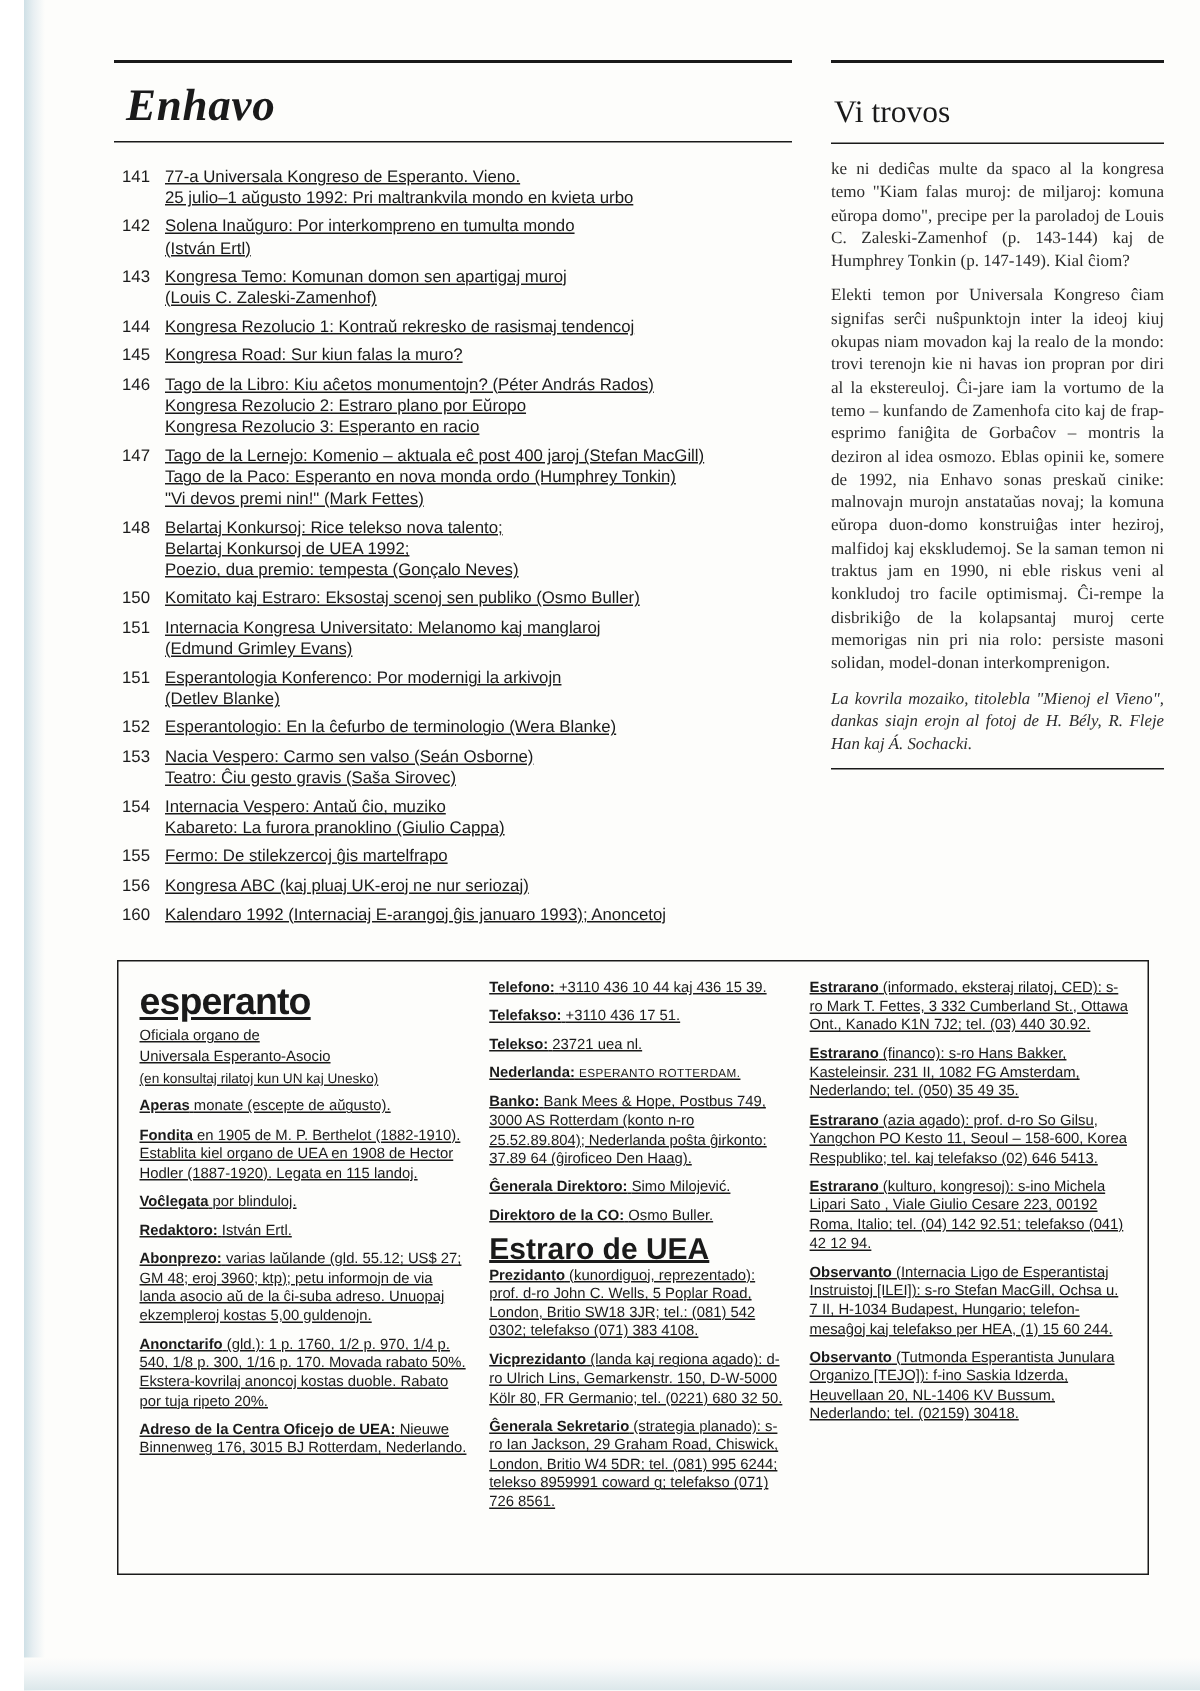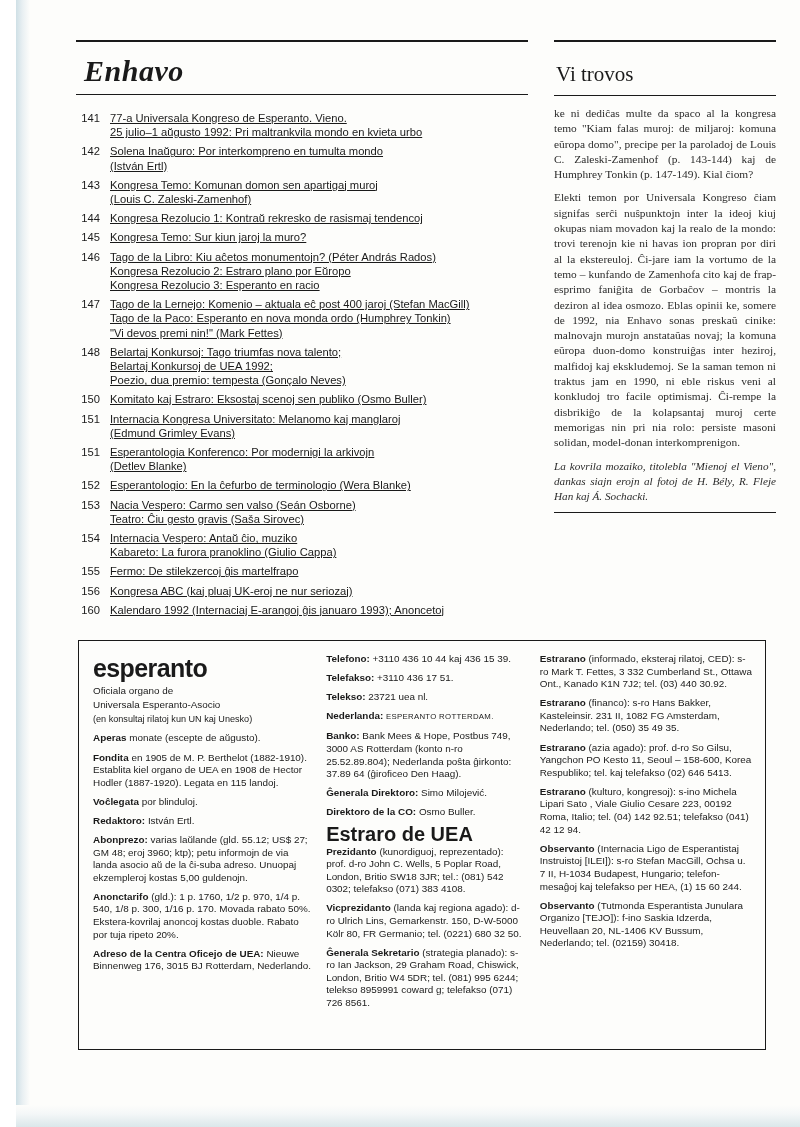--- a/index.html
+++ b/index.html
@@ -157,20 +157,21 @@
   }
   .cols {
     display: flex;
     gap: 0;
     height: 100%;
   }
   .col {
     font-size: 9.9px;
     line-height: 12.6px;
     box-sizing: border-box;
+    text-decoration: underline;
   }
   .col1 { width: 238px; padding-right: 14px; }
   .col2 { width: 218px; padding-right: 14px; }
   .col3 { width: 218px; }
 
   .brand {
     font-size: 25px;
     font-weight: bold;
     letter-spacing: -0.6px;
     margin: 2px 0 4px 0;
@@ -243,21 +244,21 @@
           <li class="toc-row">
             <span class="toc-page">144</span>
             <span class="toc-body">
               <span class="toc-line">Kongresa Rezolucio 1: Kontraŭ rekresko de rasismaj tendencoj</span>
             </span>
           </li>
           <li class="toc-gap"></li>
           <li class="toc-row">
             <span class="toc-page">145</span>
             <span class="toc-body">
-              <span class="toc-line">Kongresa Temo: Sur kiun jaroj la muro?</span>
+              <span class="toc-line">Kongresa Road: Sur kiun falas la muro?</span>
             </span>
           </li>
           <li class="toc-gap"></li>
           <li class="toc-row">
             <span class="toc-page">146</span>
             <span class="toc-body">
               <span class="toc-line">Tago de la Libro: Kiu aĉetos monumentojn? (Péter András Rados)</span>
               <span class="toc-line">Kongresa Rezolucio 2: Estraro plano por Eŭropo</span>
               <span class="toc-line">Kongresa Rezolucio 3: Esperanto en racio</span>
             </span>
@@ -268,21 +269,21 @@
             <span class="toc-body">
               <span class="toc-line">Tago de la Lernejo: Komenio – aktuala eĉ post 400 jaroj (Stefan MacGill)</span>
               <span class="toc-line">Tago de la Paco: Esperanto en nova monda ordo (Humphrey Tonkin)</span>
               <span class="toc-line">"Vi devos premi nin!" (Mark Fettes)</span>
             </span>
           </li>
           <li class="toc-gap"></li>
           <li class="toc-row">
             <span class="toc-page">148</span>
             <span class="toc-body">
-              <span class="toc-line">Belartaj Konkursoj: Tago triumfas nova talento;</span>
+              <span class="toc-line">Belartaj Konkursoj: Rice telekso nova talento;</span>
               <span class="toc-line">Belartaj Konkursoj de UEA 1992;</span>
               <span class="toc-line">Poezio, dua premio: tempesta (Gonçalo Neves)</span>
             </span>
           </li>
           <li class="toc-gap"></li>
           <li class="toc-row">
             <span class="toc-page">150</span>
             <span class="toc-body">
               <span class="toc-line">Komitato kaj Estraro: Eksostaj scenoj sen publiko (Osmo Buller)</span>
             </span>

